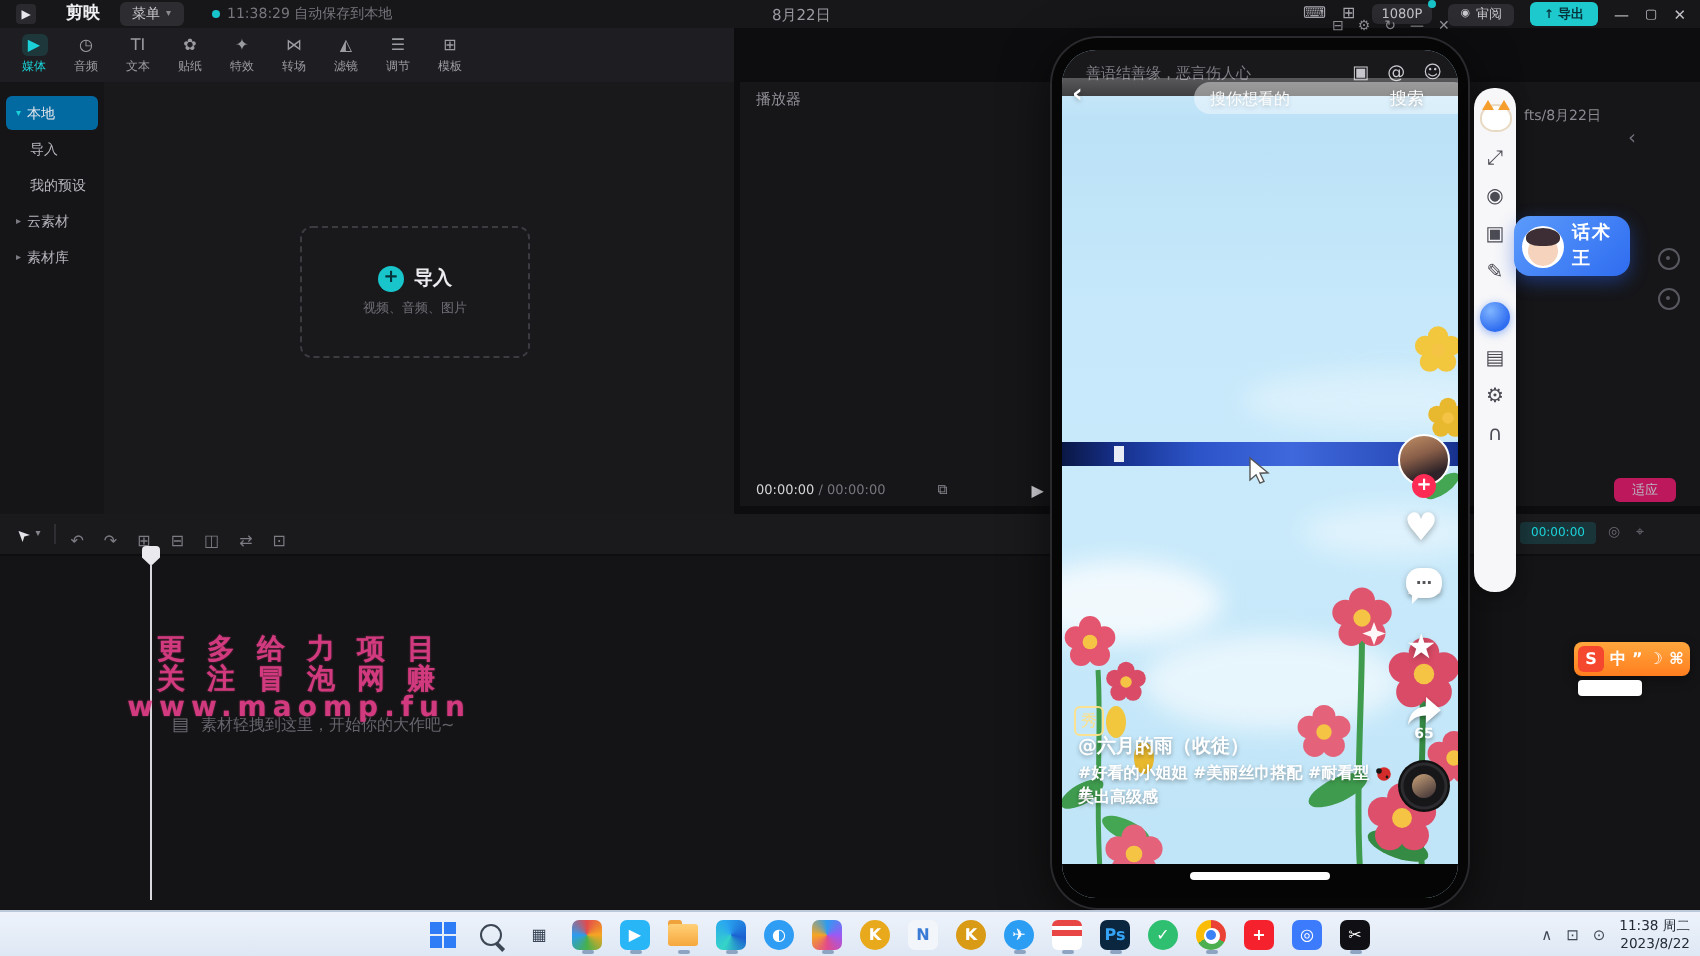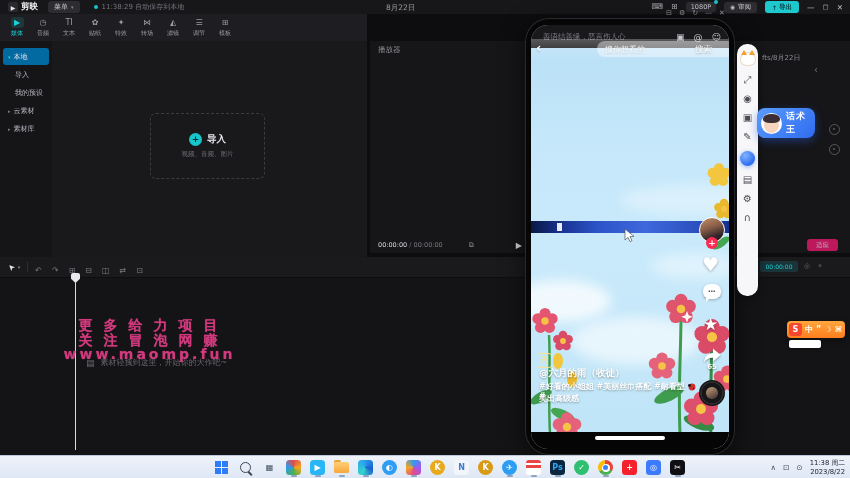--- a/index.html
+++ b/index.html
@@ -1,21 +1,21 @@
 <!DOCTYPE html>
 <html><head>
 <meta charset="utf-8">
 <style>
   html,body{margin:0;padding:0;background:#000;}
   #stage{position:relative;width:850px;height:478px;background:#0d0d0f;overflow:hidden;
          font-family:"DejaVu Sans","Liberation Sans",sans-serif;-webkit-font-smoothing:antialiased;}
   .abs{position:absolute;}
   
   #titlebar{left:0;top:0;width:850px;height:14px;background:#17171a;display:flex;align-items:center;}
-  #app-logo{display:flex;align-items:center;gap:3px;margin-left:8px;color:#f0f0f2;font-size:8.5px;font-weight:bold;}
+  #app-logo{display:flex;align-items:center;gap:15px;margin-left:8px;color:#f0f0f2;font-size:8.5px;font-weight:bold;}
   #logo-ico{width:10px;height:10px;background:#2a2a2e;border-radius:2px;color:#e8e8ec;font-size:6px;
             display:flex;align-items:center;justify-content:center;}
   #menu-pill{margin-left:10px;background:#2c2c31;border-radius:3px;padding:1px 6px;color:#c9c9ce;font-size:7px;
              display:flex;align-items:center;gap:3px;}
   #autosave{margin-left:14px;display:flex;align-items:center;gap:4px;color:#76767d;font-size:7px;}
   #autosave .dot{width:4px;height:4px;border-radius:50%;background:#18c5cb;}
   #draft-title{left:386px;top:3px;color:#9b9ba1;font-size:7.5px;}
   #tb-right{position:absolute;right:0;top:0;height:14px;display:flex;align-items:center;gap:8px;padding-right:7px;}
   .tb-ico{color:#a9a9b0;font-size:8px;line-height:1;}
   #res-pill{background:#2c2c31;border-radius:3px;padding:1px 5px;color:#c9c9ce;font-size:6.5px;position:relative;}

